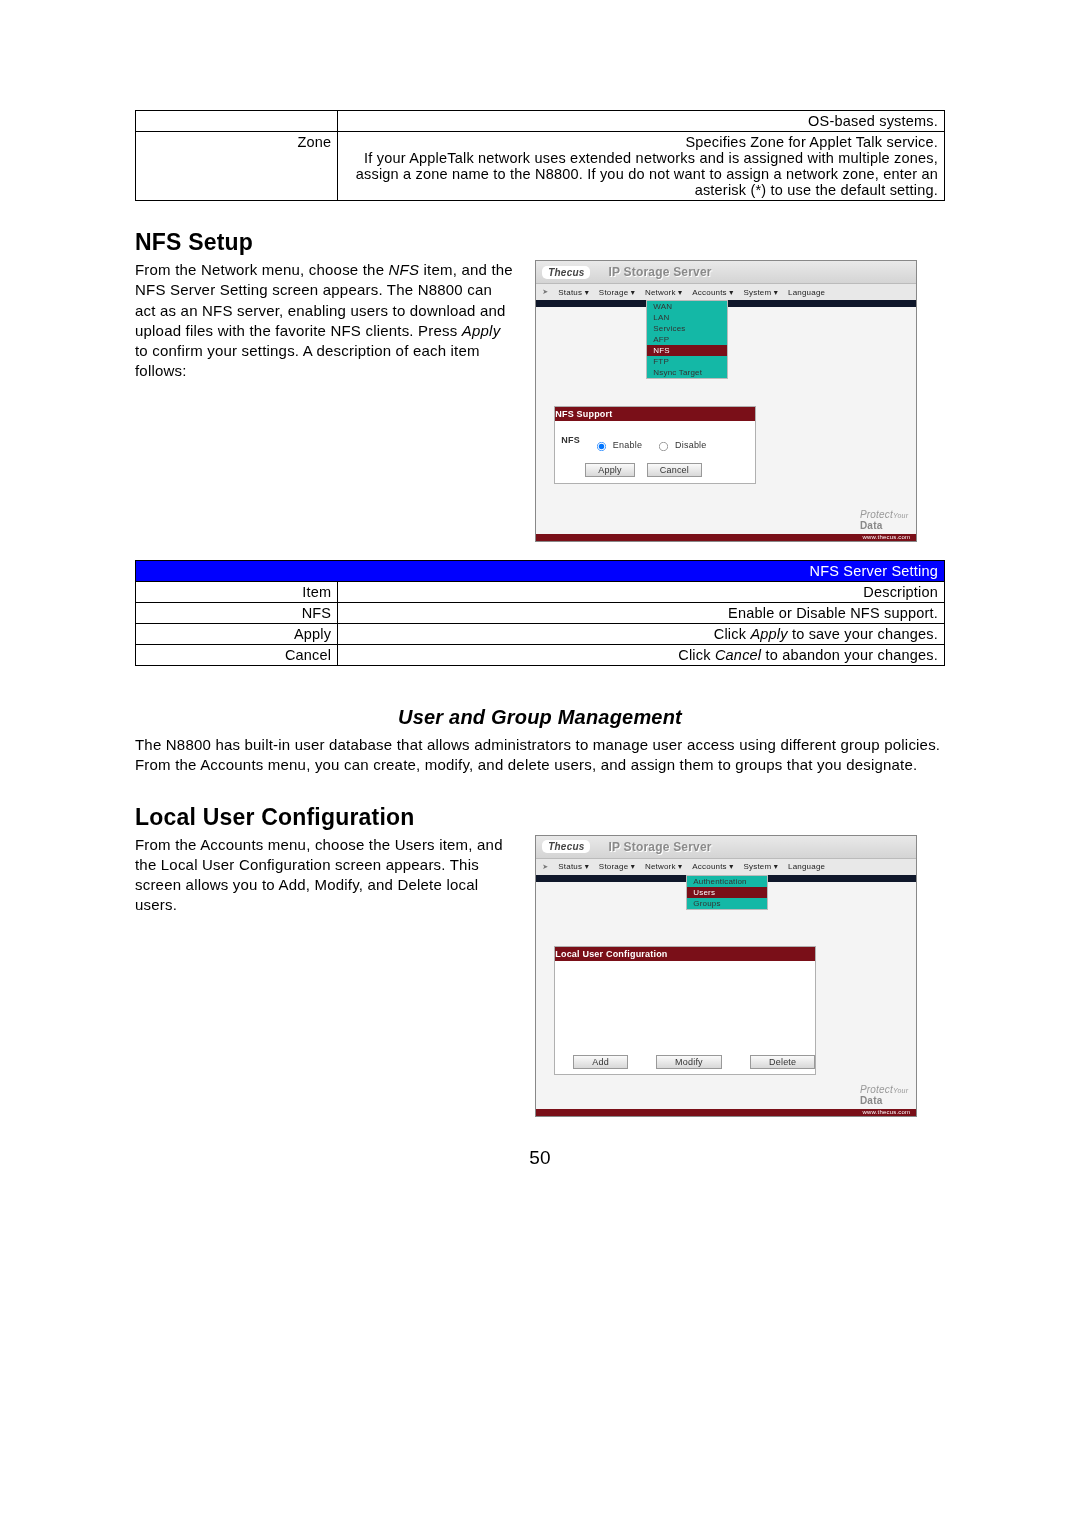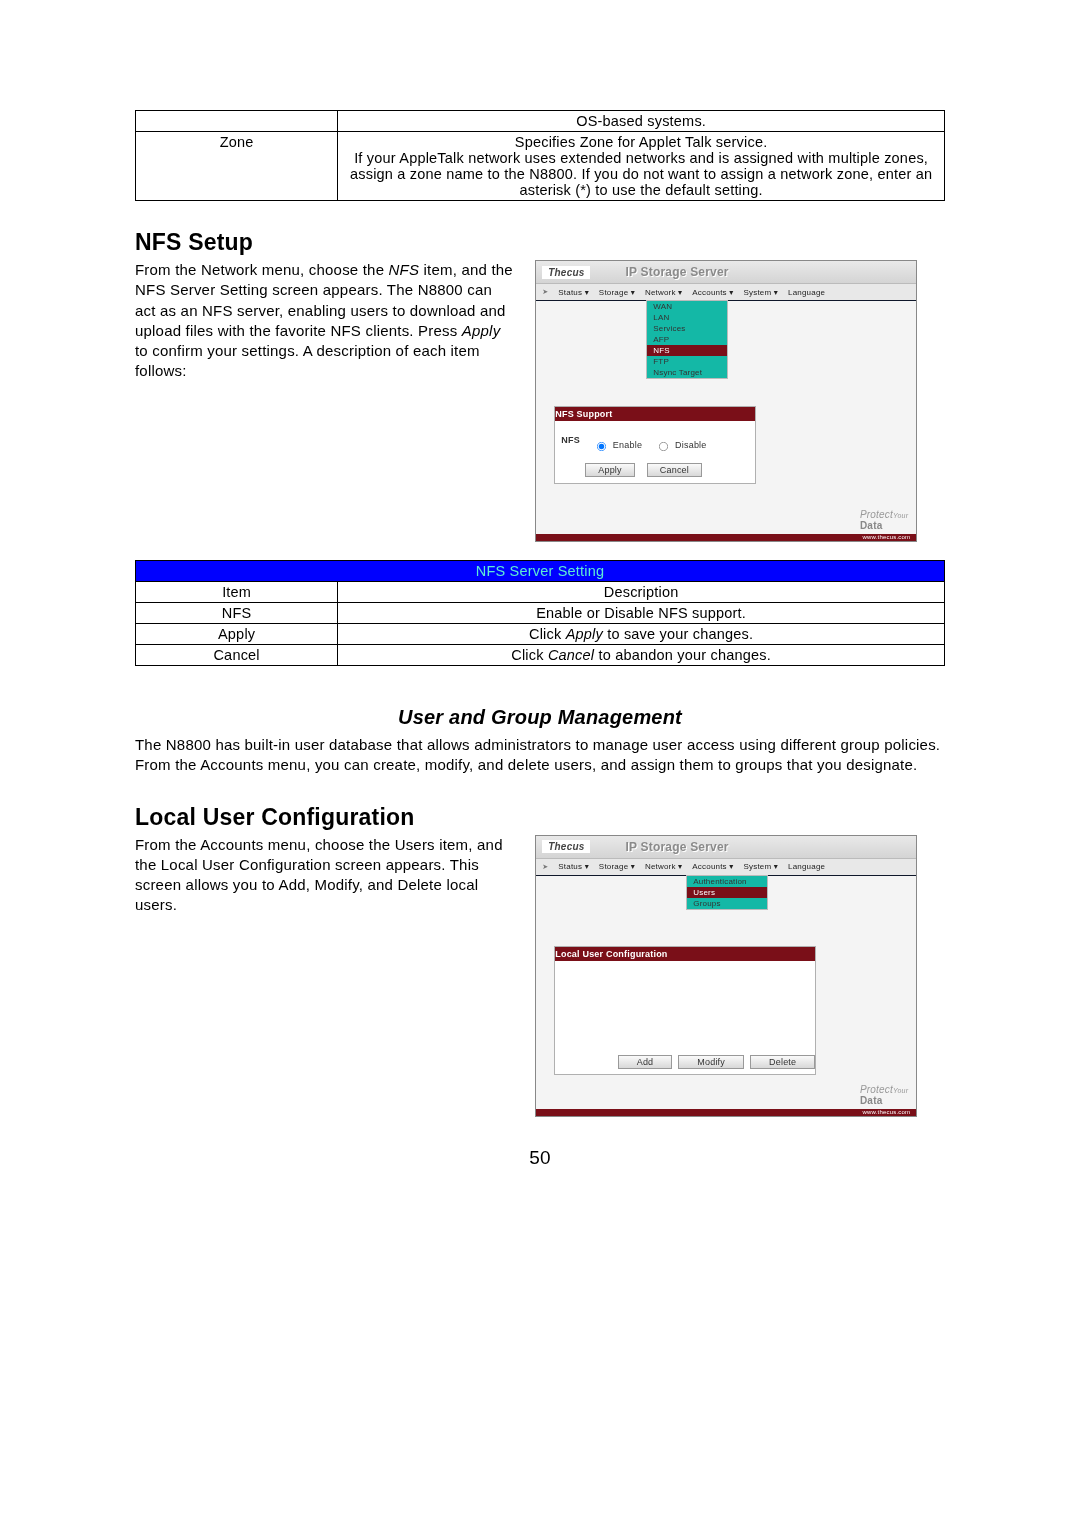--- a/index.html
+++ b/index.html
@@ -14,26 +14,26 @@
     letter-spacing: 0.2px;
   }
   table.gridtable {
     border-collapse: collapse;
     width: 100%;
     font-size: 14.5px;
   }
   table.gridtable td, table.gridtable th {
     border: 1px solid #000;
     padding: 2px 6px;
-    text-align: center;
+    text-align: right;
     vertical-align: top;
   }
   .table-hdr {
     background: #0000ff;
-    color: #5eead4;
+    color: #ffffff;
   }
   .table-hdr td {
     border-color: #000;
   }
   h3.section-heading {
     font-weight: bold;
     font-size: 23px;
     margin: 28px 0 4px 0;
   }
   h2.big-heading {
@@ -66,29 +66,29 @@
     padding: 0 6px;
     color: #8a8a8a;
     font-weight: bold;
     font-size: 12px;
     text-shadow: 1px 1px 0 #fff;
   }
   .shot .top .logo {
     font-style: italic;
     font-size: 10px;
     color: #444;
-    margin-right: 35px;
+    margin-right: 18px;
     background: #fff;
-    border-radius: 0;
+    border-radius: 5px;
     padding: 1px 6px;
   }
   .shot .menu {
     background: #e8e8e8;
     border-top: 1px solid #bbb;
-    border-bottom: 1px solid #0f172a;
+    border-bottom: 7px solid #0f172a;
     height: 16px;
     display: flex;
     gap: 10px;
     padding: 0 6px;
     align-items: center;
     font-size: 8px;
   }
   .shot .menu span { color: #222; }
   .shot .menu .dot { font-size:7px; color:#777; }
   .shot .submenu {
@@ -144,21 +144,21 @@
   .shot .redbar {
     position:absolute; bottom:0; left:0; right:0; height:7px; background:#7a0f18;
     color:#fff; font-size:6px; text-align:right; padding-right:6px; line-height:7px;
   }
   .shot2 .panel2 {
     position:absolute; top: 110px; left:18px; width: 260px;
     background:#fff; border:1px solid #b0b0b0;
   }
   .shot2 .panel2 .panel-hdr{ font-size:9px; }
   .shot2 .panel2 .list { height: 90px; background:#fff; }
-  .shot2 .btnrow2 { display:flex; gap:6px; justify-content:flex-end; padding:4px 0 5px 18px;}
+  .shot2 .btnrow2 { display:flex; gap:6px; justify-content:space-between; padding:4px 0 5px 18px;}
   .shot2 .btnrow2 .btn { padding:1px 18px; }
   .pg { text-align:center; margin-top:30px; font-size:19px;}
 </style>
 </head>
 <body>
 
 <table class="gridtable">
   <tbody>
       <tr>
     <td style="width:25%"></td>

